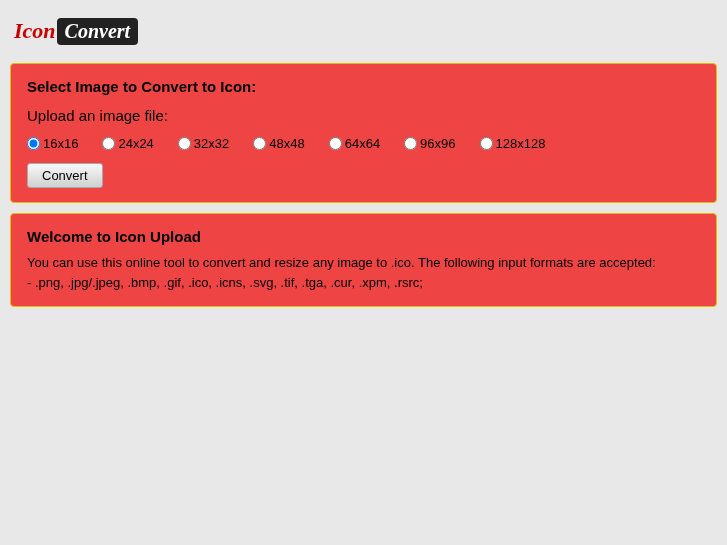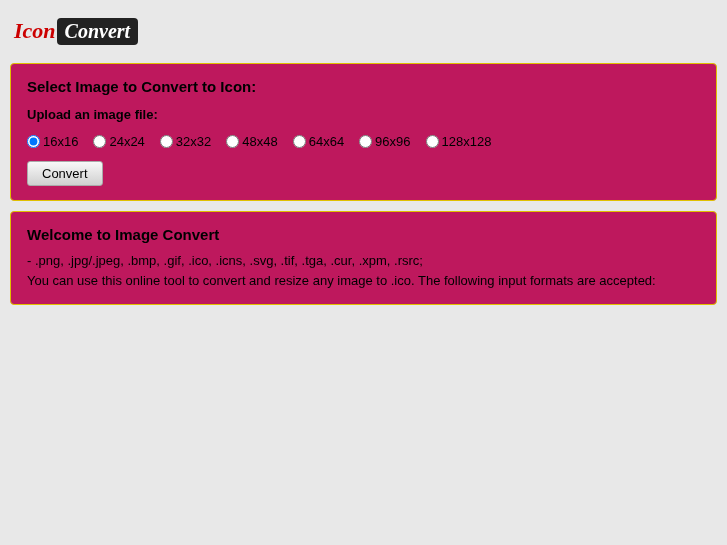--- a/index.html
+++ b/index.html
@@ -27,56 +27,55 @@
       color: #fff;
       font-size: 20px;
       font-weight: bold;
       font-style: italic;
       padding: 2px 8px;
       border-radius: 4px;
       font-family: Georgia, serif;
       margin-left: 1px;
     }
     .card {
-      background: #be185d;
+      background: #ef4444;
       border: 1px solid #e0c000;
       border-radius: 4px;
       padding: 14px 16px;
       margin-bottom: 10px;
     }
     .card-title {
       font-size: 15px;
       font-weight: bold;
       margin-bottom: 12px;
       color: #000;
     }
     .upload-row {
       display: flex;
       align-items: center;
       gap: 8px;
       margin-bottom: 12px;
     }
     .upload-label {
       color: #000;
-      font-size: 13px;
-      font-weight: bold;
+      font-size: 15px;
     }
     .file-button {
       background: linear-gradient(to bottom, #f8f8f8, #d8d8d8);
       border: 1px solid #aaa;
       border-radius: 3px;
       padding: 3px 10px;
       font-size: 12px;
       cursor: pointer;
       color: #000;
     }
     .size-options {
       display: flex;
       align-items: flex-end;
-      gap: 11px;
+      gap: 20px;
       flex-wrap: wrap;
       margin-bottom: 12px;
     }
     .size-option {
       display: flex;
       align-items: center;
       gap: 3px;
       margin-right: 4px;
     }
     .size-option input[type="radio"] {
@@ -152,16 +151,16 @@
     <div class="size-option">
       <input type="radio" name="iconsize" value="128x128" style="">
       <label>128x128</label>
     </div>
   </div>
 
   <button class="convert-button">Convert</button>
 </div>
 
 <div class="card">
-  <div class="welcome-title">Welcome to Image Convert</div>
+  <div class="welcome-title">Welcome to Icon Upload</div>
+  <div class="welcome-text">You can use this online tool to convert and resize any image to .ico. The following input formats are accepted:</div>
   <div class="welcome-text">- .png, .jpg/.jpeg, .bmp, .gif, .ico, .icns, .svg, .tif, .tga, .cur, .xpm, .rsrc;</div>
-  <div class="welcome-text">You can use this online tool to convert and resize any image to .ico. The following input formats are accepted:</div>
 </div>
 
 </body></html>

